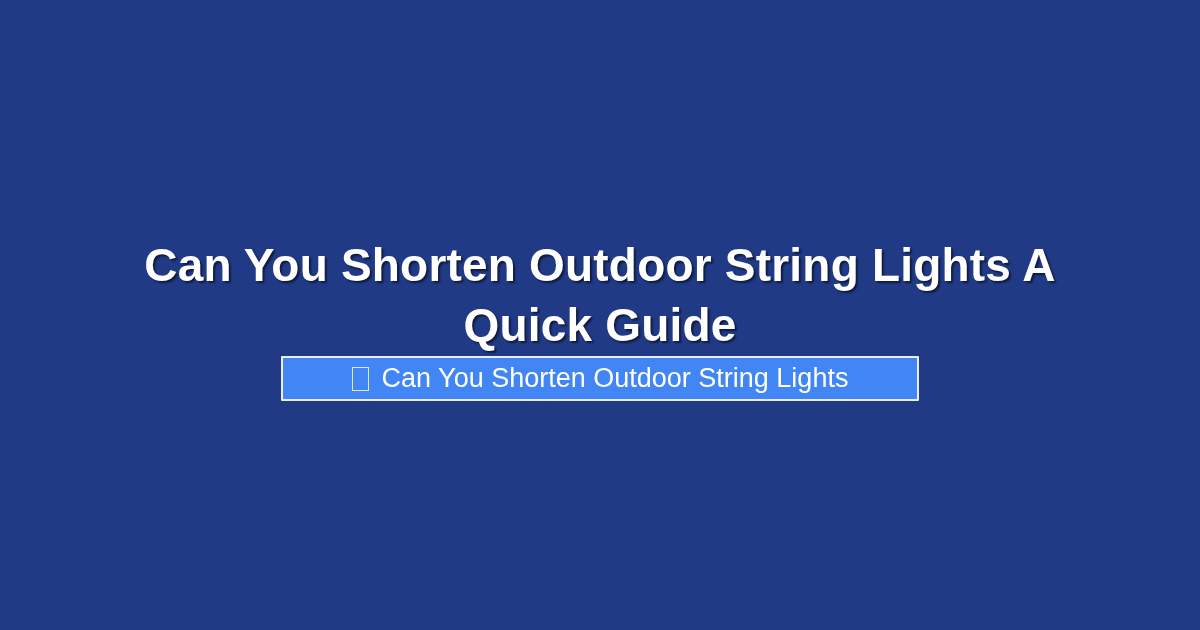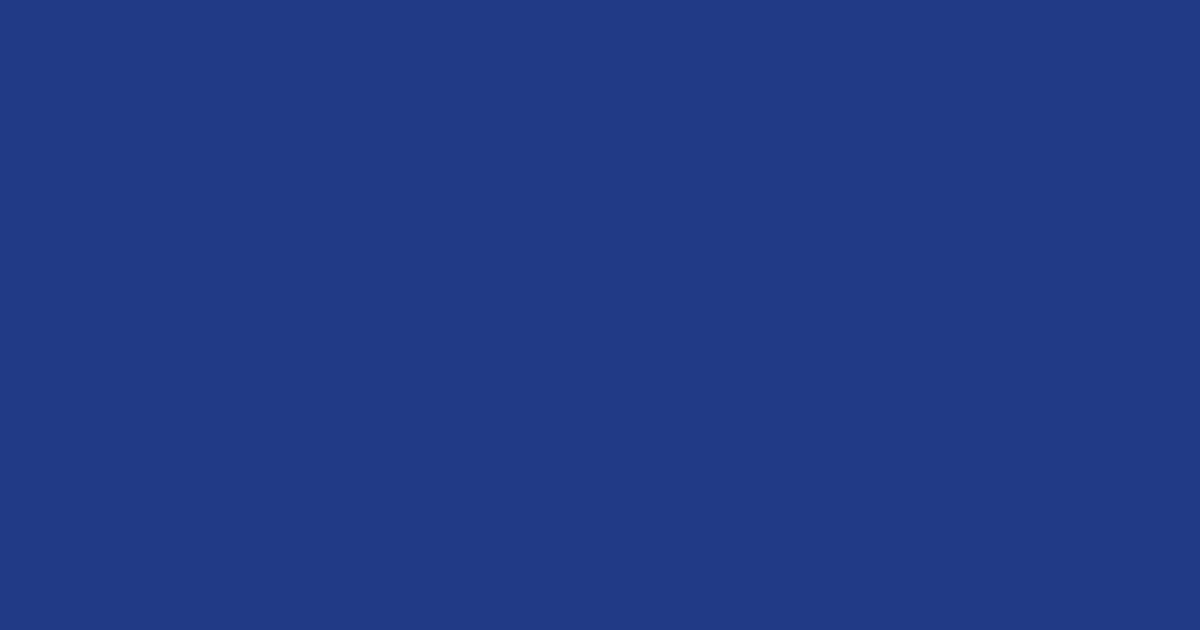--- a/index.html
+++ b/index.html
@@ -75,15 +75,20 @@
     font-weight: normal;
     line-height: 1;
     white-space: nowrap;
   }
 </style>
 </head>
 <body>
 
 <div id="card">
 
+  <h1 id="title">Can You Shorten Outdoor String Lights A Quick Guide</h1>
 
+  <div id="cta-button">
+    <span id="cta-glyph"></span>
+    <span id="cta-label">Can You Shorten Outdoor String Lights</span>
+  </div>
 
 </div>
 
 </body></html>

